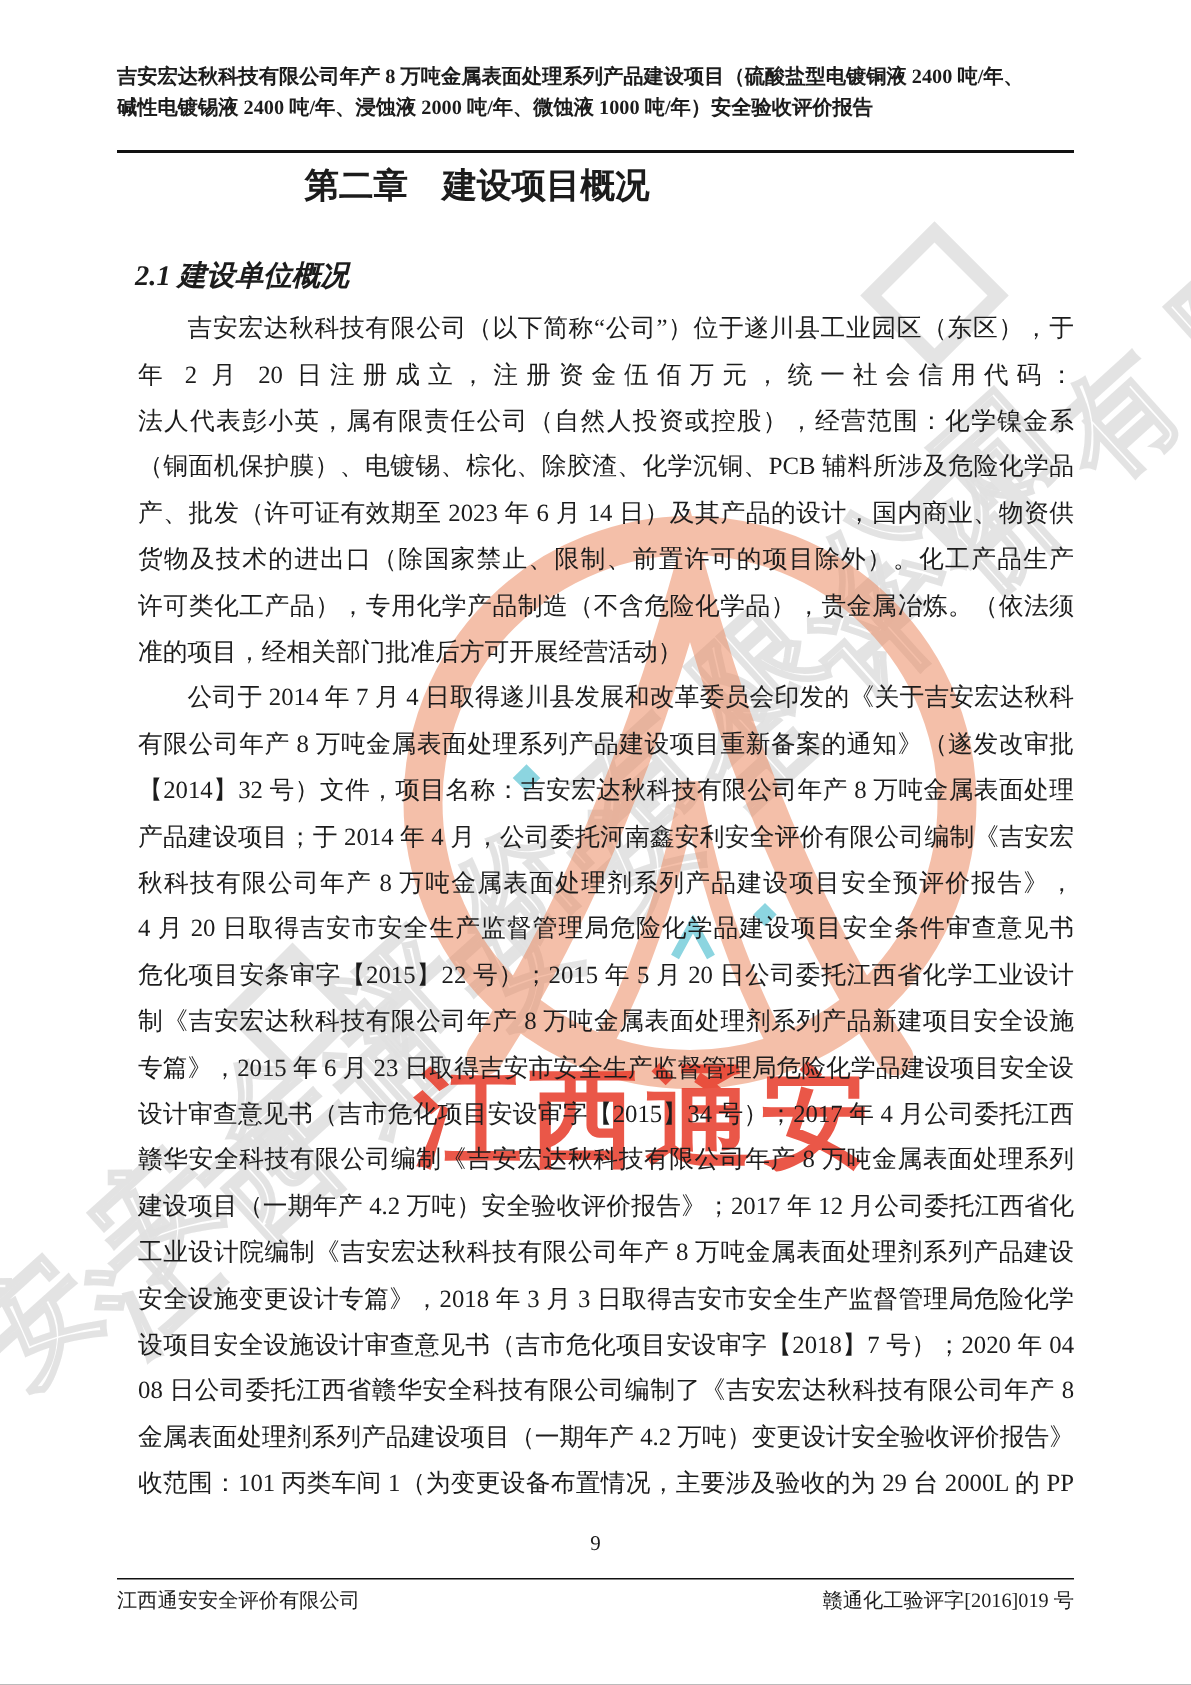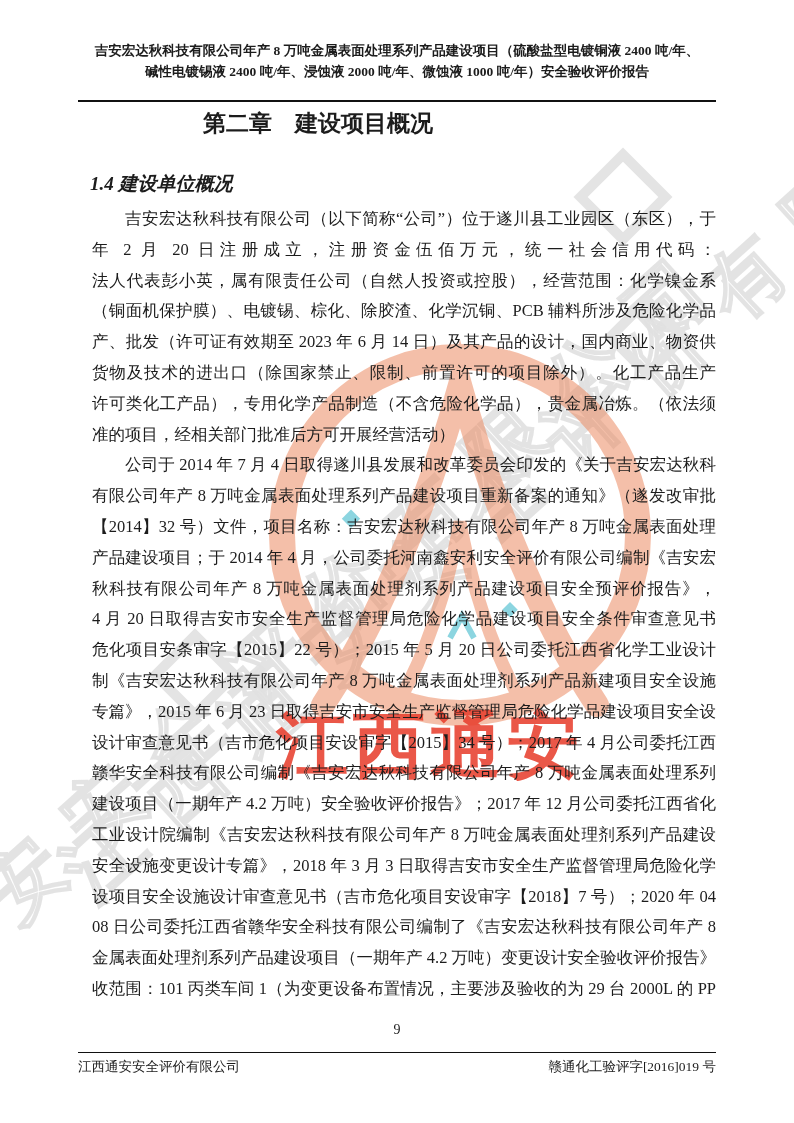--- a/index.html
+++ b/index.html
@@ -27,21 +27,21 @@
   .wm-logo { position:absolute; left:205px; top:280px; opacity:.55; }
   .wm-red {
     position:absolute; left:276px; top:710px;
     font-size:72px; line-height:1; font-weight:bold; letter-spacing:5px;
     color:#e8402f; opacity:.88; white-space:nowrap;
   }
   
   .content { position:absolute; inset:0; z-index:1; }
   .doc-header {
     position:absolute; top:40px; left:78px; width:638px;
-    text-align:center; font-weight:bold; font-size:13.5px; line-height:21px;
+    text-align:left; font-weight:bold; font-size:13.5px; line-height:21px;
   }
   .header-rule { position:absolute; top:100px; left:78px; width:638px; border-top:2px solid #111; }
   .chapter-title {
     position:absolute; top:108px; left:0; width:636px; text-align:center;
     font-family:"Liberation Sans","DejaVu Sans",sans-serif;
     font-weight:bold; font-size:23px;
   }
   .section-heading {
     position:absolute; top:171px; left:90px;
     font-weight:bold; font-style:italic; font-size:19px;
@@ -84,21 +84,21 @@
   <div class="content">
 
     <div class="doc-header">
       <div>吉安宏达秋科技有限公司年产 8 万吨金属表面处理系列产品建设项目（硫酸盐型电镀铜液 2400 吨/年、</div>
       <div>碱性电镀锡液 2400 吨/年、浸蚀液 2000 吨/年、微蚀液 1000 吨/年）安全验收评价报告</div>
     </div>
     <div class="header-rule"></div>
 
     <div class="chapter-title">第二章　建设项目概况</div>
 
-    <div class="section-heading">1.4 建设单位概况</div>
+    <div class="section-heading">2.1 建设单位概况</div>
 
     <div class="paragraphs">
         <div class="para">
           <div class="line">吉安宏达秋科技有限公司（以下简称“公司”）位于遂川县工业园区（东区），于 2014</div>
           <div class="line">年 2 月 20 日注册成立，注册资金伍佰万元，统一社会信用代码：913608270910821511，</div>
           <div class="line">法人代表彭小英，属有限责任公司（自然人投资或控股），经营范围：化学镍金系列、OSP</div>
           <div class="line">（铜面机保护膜）、电镀锡、棕化、除胶渣、化学沉铜、PCB 辅料所涉及危险化学品的生</div>
           <div class="line">产、批发（许可证有效期至 2023 年 6 月 14 日）及其产品的设计，国内商业、物资供销业、</div>
           <div class="line">货物及技术的进出口（除国家禁止、限制、前置许可的项目除外）。化工产品生产（不含</div>
           <div class="line">许可类化工产品），专用化学产品制造（不含危险化学品），贵金属冶炼。（依法须经批</div>

